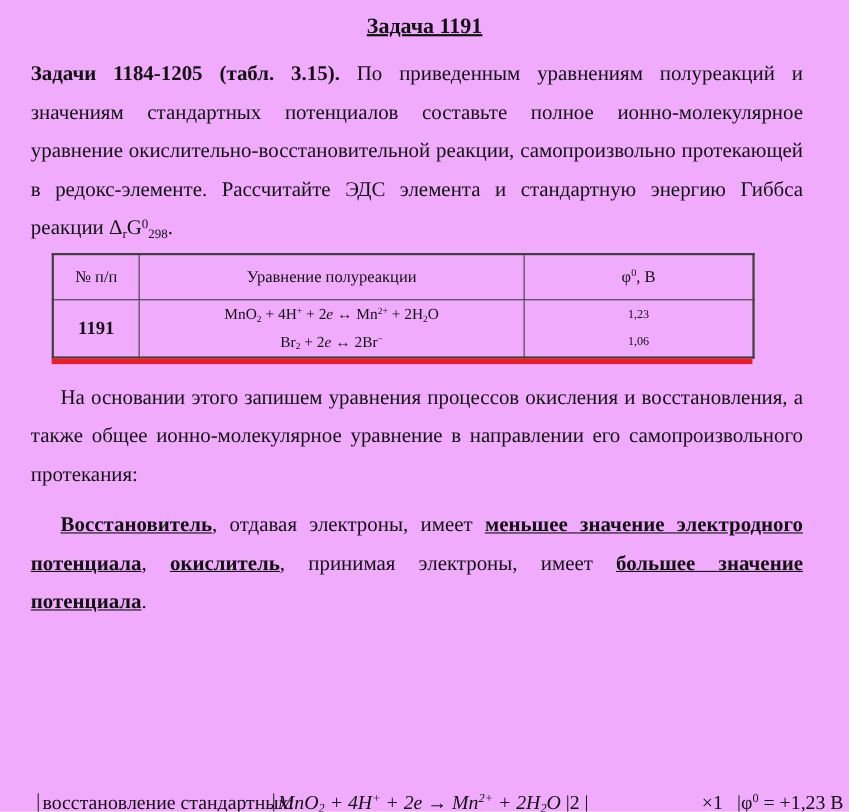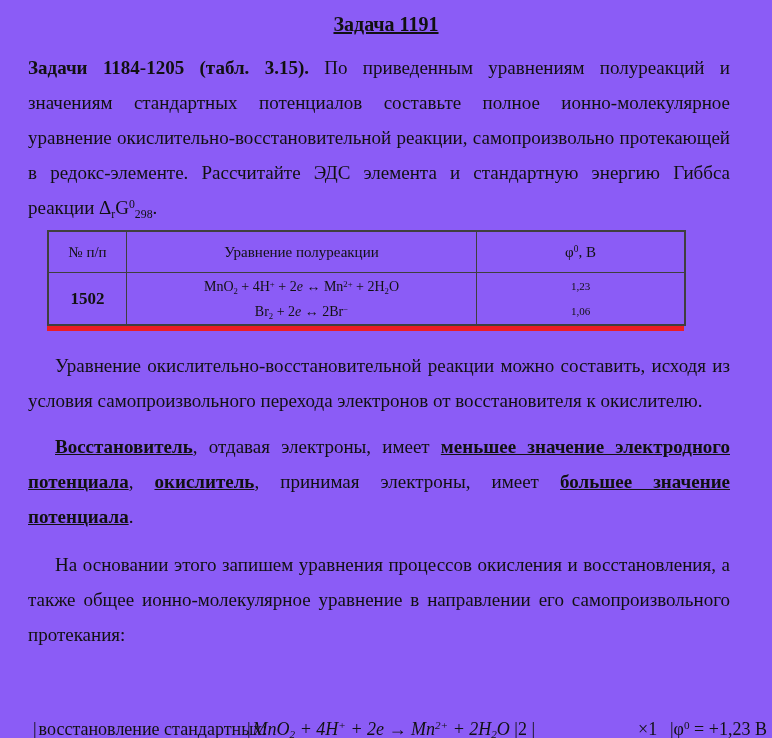--- a/index.html
+++ b/index.html
@@ -1,19 +1,19 @@
 <!DOCTYPE html>
 <html lang="ru"><head>
 <meta charset="utf-8">
 <style>
   html,body{margin:0;padding:0;background:#fff;}
   .page{
     position:relative;
     width:772px;height:738px;
-    background:#8b5cf6;
+    background:#f0abfc;
     overflow:hidden;
     font-family:"Liberation Serif","DejaVu Serif",serif;
     color:#111;
   }
   .heading{
     text-align:center;
     font-size:20px;line-height:24px;
     font-weight:700;
     text-decoration:underline;
   }
@@ -81,41 +81,40 @@
 
   <div class="tablewrap">
     <table class="halfreactions">
       <tbody>
         <tr class="thead">
           <td class="col-num">№ п/п</td>
           <td class="col-eq">Уравнение полуреакции</td>
           <td class="col-phi"><span>φ</span><span class="t-sup">0</span><span>, В</span></td>
         </tr>
         <tr class="tbody">
-          <td class="rownum">1502</td>
+          <td class="rownum">1191</td>
           <td>
             <div class="eqline"><span>MnO</span><span class="t-sub">2</span><span> + 4H</span><span class="t-sup">+</span><span> + 2</span><span class="t-i">e</span><span> ↔ Mn</span><span class="t-sup">2+</span><span> + 2H</span><span class="t-sub">2</span><span>O</span></div>
             <div class="eqline"><span>Br</span><span class="t-sub">2</span><span> + 2</span><span class="t-i">e</span><span> ↔ 2Br</span><span class="t-sup">−</span></div>
           </td>
           <td>
             <div class="phival">1,23</div>
             <div class="phival">1,06</div>
           </td>
         </tr>
       </tbody>
     </table>
     <div class="red-divider" style="background: rgb(236, 28, 36);"></div>
   </div>
 
 
-  <div class="para p2 indent">Уравнение окислительно-восстановительной реакции можно составить, исходя из условия самопроизвольного перехода электронов от восстановителя к окислителю.</div>
+
+  <div class="para p4 indent">На основании этого запишем уравнения процессов окисления и восстановления, а также общее ионно-молекулярное уравнение в направлении его самопроизвольного протекания:</div>
 
   <div class="para p3 indent"><span class="t-b t-u">Восстановитель</span><span>, отдавая электроны, имеет </span><span class="t-b t-u">меньшее значение электродного потенциала</span><span>, </span><span class="t-b t-u">окислитель</span><span>, принимая электроны, имеет </span><span class="t-b t-u">большее значение потенциала</span><span>.</span></div>
-
-  <div class="para p4 indent">На основании этого запишем уравнения процессов окисления и восстановления, а также общее ионно-молекулярное уравнение в направлении его самопроизвольного протекания:</div>
 
   <div class="bottom-line">
     <span class="seg seg-label"><span class="dbar">|</span><span>восстановление стандартных:</span></span>
     <span class="seg seg-formula"><span class="dbar">|</span><span><span class="t-i">MnO</span><span class="t-i t-sub">2</span><span class="t-i"> + 4H</span><span class="t-i t-sup">+</span><span class="t-i"> + 2e → Mn</span><span class="t-i t-sup">2+</span><span class="t-i"> + 2H</span><span class="t-i t-sub">2</span><span class="t-i">O</span></span><span> |2 |</span></span>
     <span class="seg seg-mult">×1</span>
     <span class="seg seg-phi"><span>|φ</span><span class="t-sup">0</span><span> = +1,23 В</span></span>
   </div>
 
 </div>
 

